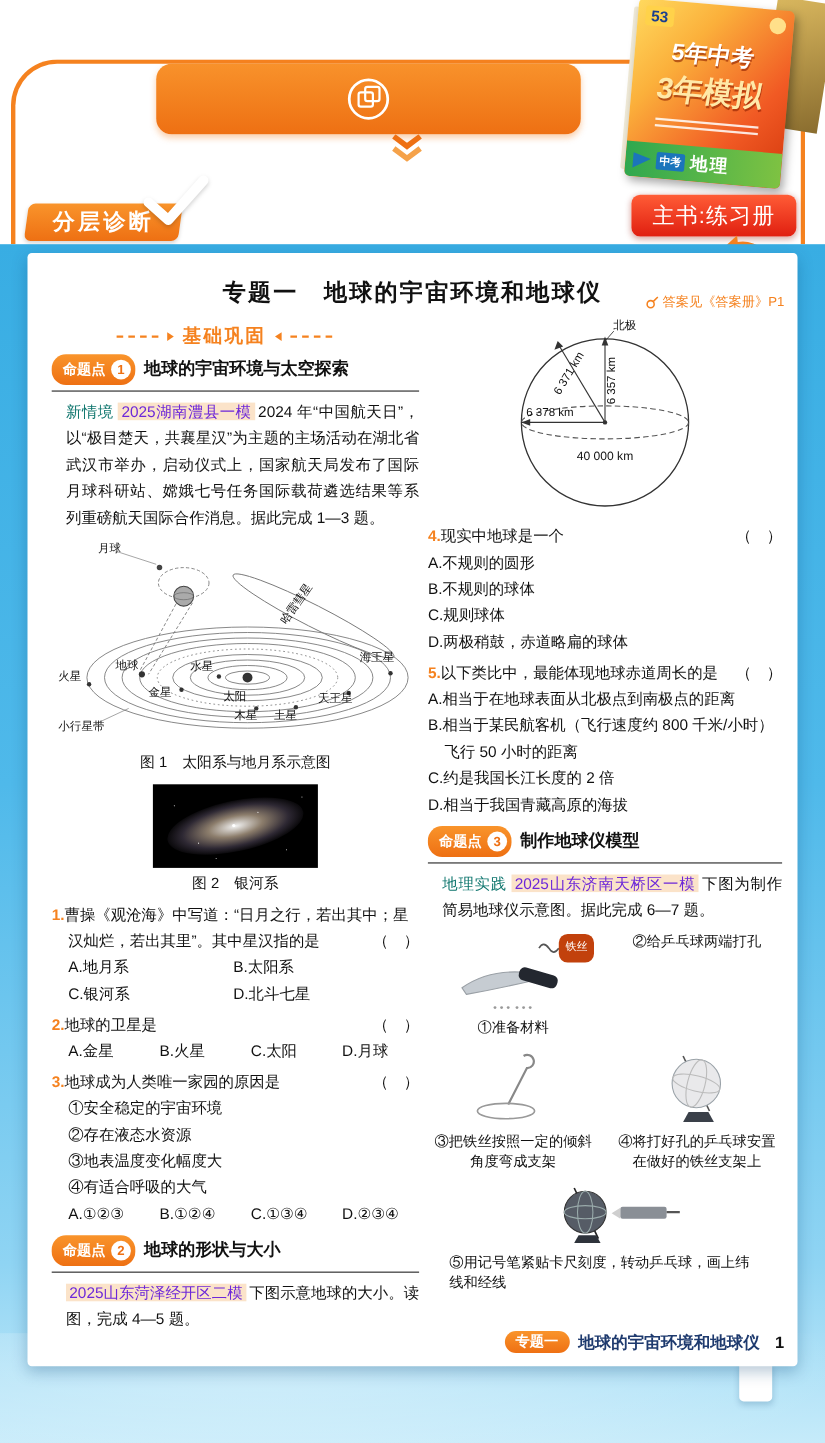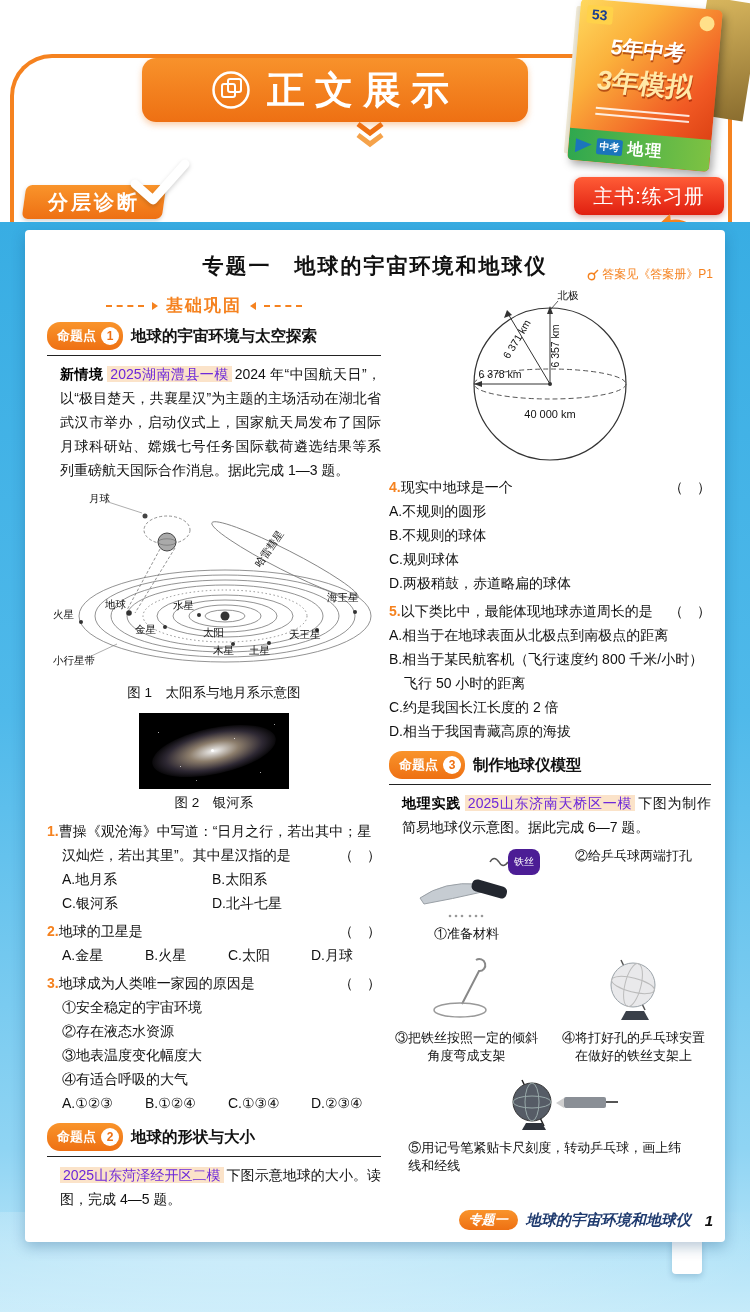--- a/index.html
+++ b/index.html
@@ -80,21 +80,21 @@
 
   .pt-hdr { display:flex; align-items:center; gap:8px; border-bottom:1.5px solid #222; padding-bottom:5px; }
   .pt-hdr.later { margin-top:8px; }
   .pt-badge { display:flex; align-items:center; gap:5px; background:linear-gradient(180deg,#f9942b,#ee7013);
               border-radius:13px; padding:2px 4px 2px 10px; color:#fff; font-size:13px; font-weight:bold; }
   .pt-num { width:18px; height:18px; border-radius:50%; background:#fff; color:#ee7013; font-size:12px;
             font-weight:bold; display:flex; align-items:center; justify-content:center; }
   .pt-title { font-weight:bold; font-size:15.5px; }
 
   .intro { margin-top:6px; padding-left:13px; text-align:justify; }
-  .tag-orange { color:#000000; font-weight:bold; margin-right:4px; }
+  .tag-orange { color:#0f766e; font-weight:normal; margin-right:4px; }
   .src { background:#fbe3c9; color:#6d28d9; padding:0 3px; margin-right:3px; }
 
   .cap { text-align:center; font-size:13.5px; margin-top:2px; }
   .fig1wrap { margin-top:4px; }
   .galaxy { width:150px; height:76px; margin:8px auto 0; background:#000; position:relative; overflow:hidden; }
   .galaxy::before { content:""; position:absolute; left:50%; top:50%; width:126px; height:46px;
                     transform:translate(-50%,-50%) rotate(-12deg); border-radius:50%;
                     background:radial-gradient(ellipse at center, rgba(255,255,255,.95) 0%,
                       rgba(255,228,196,.55) 28%, rgba(165,145,185,.28) 55%, transparent 75%); }
   .galaxy::after { content:""; position:absolute; left:72px; top:36px; width:3px; height:3px; background:#fff;
@@ -113,42 +113,41 @@
 
   .efig { width:300px; margin:0 auto; }
 
   .steps { margin-top:8px; display:grid; grid-template-columns:1fr 1fr; column-gap:12px; row-gap:8px; }
   .step { text-align:center; }
   .step-img { height:78px; display:flex; align-items:center; justify-content:center; position:relative; }
   .step-img.small { height:66px; }
   .step-cap { font-size:13px; line-height:18px; }
   .step5 { grid-column:1/3; }
   .step5 .step-cap { text-align:left; width:88%; margin:0 auto; }
-  .mini-label { position:absolute; background:#4c1d95; color:#fff; font-size:10px; padding:1px 6px; border-radius:8px; }
-
-  .footer { position:absolute; right:12px; bottom:12px; display:flex; align-items:center; gap:8px;font-style:italic; }
+  .mini-label { position:absolute; background:#c2410c; color:#fff; font-size:10px; padding:1px 6px; border-radius:8px; }
+
+  .footer { position:absolute; right:12px; bottom:12px; display:flex; align-items:center; gap:8px; }
   .f-badge { background:linear-gradient(180deg,#f9942b,#ee7013); color:#fff; font-size:13px;
              font-weight:bold; padding:1px 10px; border-radius:10px; }
   .f-title { color:#1e3a6e; font-weight:bold; font-size:15px; }
   .f-num { font-weight:bold; font-size:15px; margin-left:6px; }
 </style>
 </head>
 <body>
 
 <div class="canvas">
 
   <div class="frame"></div>
 
   <div class="banner">
     <svg width="40" height="40" viewBox="0 0 40 40">
       <circle cx="20" cy="20" r="17.5" stroke="#fff" stroke-width="2.5" fill="none"></circle>
       <rect x="11" y="14" width="13" height="13" rx="2" stroke="#fff" stroke-width="2" fill="none"></rect>
       <rect x="17" y="9" width="13" height="13" rx="2" stroke="#fff" stroke-width="2" fill="none"></rect>
     </svg>
-    <span class="banner-title">正文展示</span>
   </div>
 
   <svg class="chevrons" width="40" height="30" viewBox="0 0 40 30">
     <path d="M8 2 L20 11 L32 2" stroke="#ee7013" stroke-width="5" fill="none"></path>
     <path d="M8 13 L20 22 L32 13" stroke="#f5a24a" stroke-width="5" fill="none"></path>
   </svg>
 
   <div class="book-back"></div>
   <div class="book">
     <div class="book-edge"></div>

